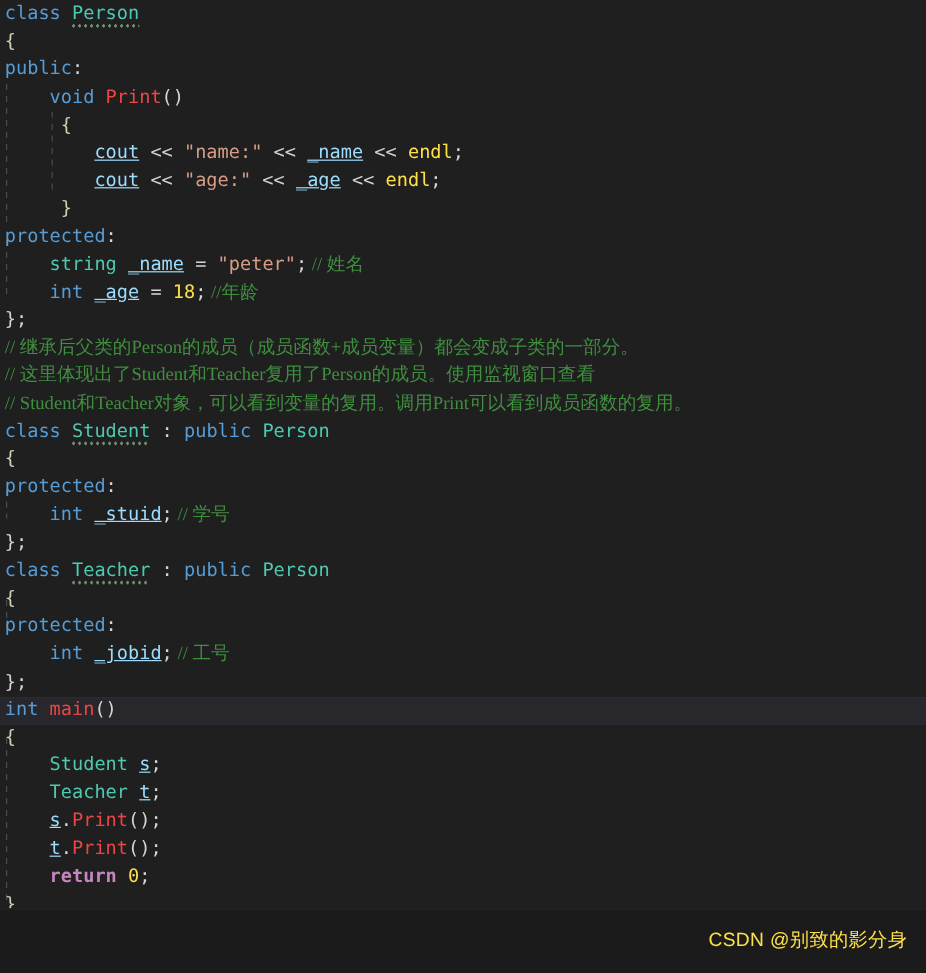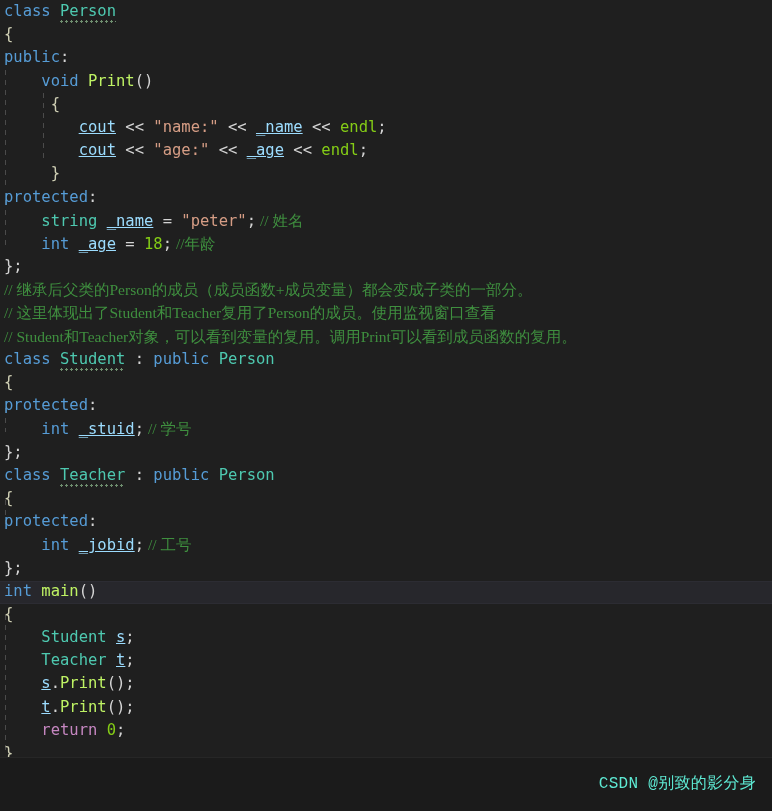--- a/index.html
+++ b/index.html
@@ -70,25 +70,25 @@
     line-height: 23.2px;
     white-space: pre;
     color: #d4d4d4;
     letter-spacing: 0px;
     -webkit-font-smoothing: antialiased;
   }
   #code .ln { display: block; height: 23.2px; }
 
   
   .kw   { color: #569cd6; }   
-  .kwc  { color: #c586c0; }   
+  .kwc  { color: #c586c0; font-weight: bold; }   
   .typ  { color: #4ec9b0; }   
-  .fn   { color: #bef264; }   
+  .fn   { color: #ef4444; }   
   .str  { color: #d69d85; }   
-  .num  { color: #84cc16; }   
+  .num  { color: #fde047; }   
   .cmt  { color: #3f8f3f; font-family: Liberation Serif, serif; }   
   .var  { color: #9cdcfe; text-decoration: underline; }   
   .pun  { color: #d4d4d4; }   
   .brc  { color: #cfcfb4; }   
 
   
   .sq {
     position: relative;
     background-image: radial-gradient(circle at 1.5px 1.5px, #6f8f6f 1.2px, rgba(0,0,0,0) 1.3px);
     background-size: 5px 3px;
@@ -105,23 +105,23 @@
     width: 772px;
     height: 54px;
     background: #1b1b1b;
     border-top: 1px solid #262626;
     box-sizing: border-box;
   }
   #watermark {
     position: absolute;
     right: 16px;
     top: 15px;
-    font-family: Liberation Mono, monospace;
+    font-family: Liberation Sans, sans-serif;
     font-size: 16px;
-    color: #5eead4;
+    color: #fde047;
     letter-spacing: .3px;
     white-space: pre;
   }
 </style>
 </head>
 <body>
 
 <div id="editor">
 
   <div id="code-surface">

